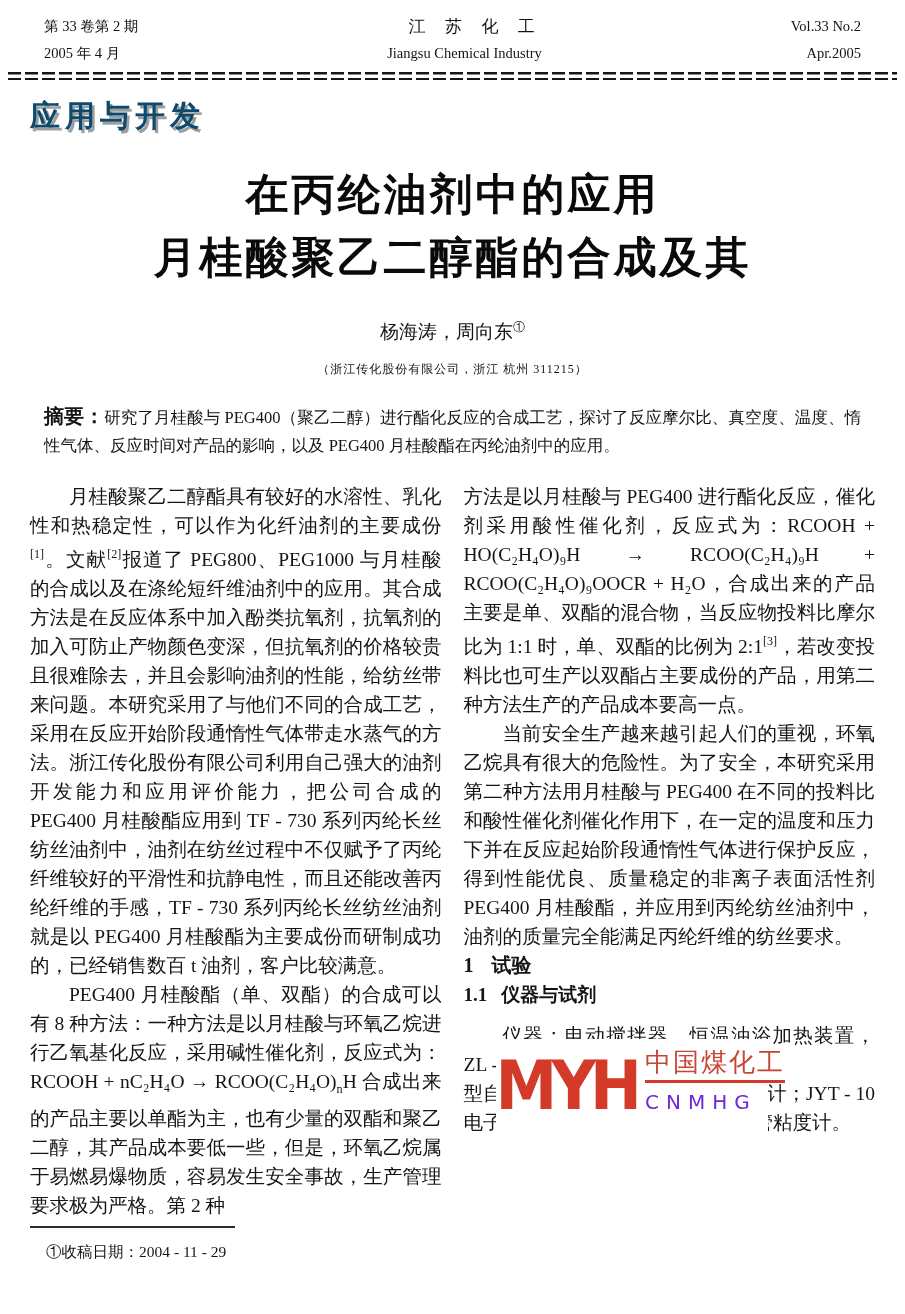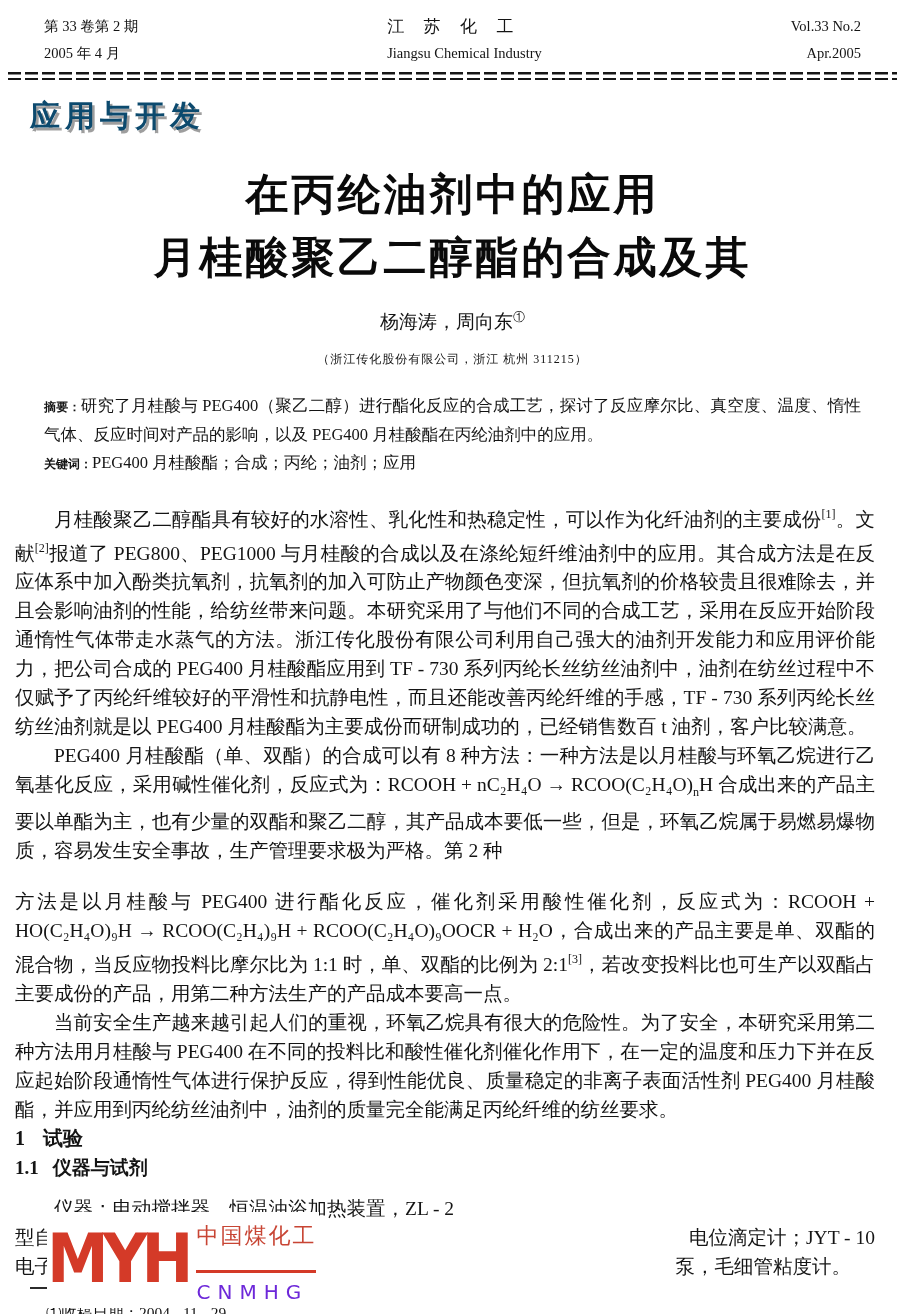--- a/index.html
+++ b/index.html
@@ -8,21 +8,21 @@
     width:905px;height:1314px;
     background:#ffffff;
     overflow:hidden;
     color:#141414;
     font-family:"Liberation Serif","DejaVu Serif",serif;
   }
   
   .hdr{display:flex;justify-content:space-between;align-items:flex-start;padding:13px 44px 0 44px;}
   .hdr-left,.hdr-right{font-size:14.5px;line-height:27px;}
   .hdr-right{text-align:right;}
-  .hdr-center{text-align:left;line-height:27px;}
+  .hdr-center{text-align:right;line-height:27px;}
   .hdr-center .cn{font-size:17px;letter-spacing:7px;font-family:"DejaVu Sans",sans-serif;}
   .hdr-center .en{font-size:14.5px;}
   .rule-double{
     margin:5px 8px 0 8px;height:8px;
     background:
       repeating-linear-gradient(90deg,#161616 0 13px,transparent 13px 17px) top/100% 2.5px no-repeat,
       repeating-linear-gradient(90deg,#161616 0 13px,transparent 13px 17px) bottom/100% 2.5px no-repeat;
   }
   
   .banner{
@@ -30,30 +30,30 @@
     font-family:"DejaVu Sans",sans-serif;
     font-weight:900;font-size:30px;letter-spacing:5px;
     color:#0c4a6e;text-shadow:2.5px 2.5px 0 rgba(0,0,0,.38);
   }
   
   .title{
     margin-top:26px;text-align:center;
     font-family:"DejaVu Sans",sans-serif;
     font-weight:700;font-size:43px;line-height:63px;letter-spacing:3px;color:#0a0a0a;
   }
-  .authors{margin-top:20px;text-align:center;font-size:19px;}
+  .authors{margin-top:30px;text-align:center;font-size:19px;}
   .authors sup{font-size:12px;}
   .affiliation{margin-top:16px;text-align:center;font-size:12px;letter-spacing:1px;}
   
   .meta{margin:24px 44px 0 44px;font-size:16.5px;line-height:28px;text-align:justify;}
-  .meta .lbl{font-weight:700;font-family:Liberation Serif, serif;font-size:12px;}
+  .meta .lbl{font-weight:700;font-family:Liberation Serif, serif;font-size:20px;}
   .clc .pair{margin-right:40px;white-space:nowrap;}
   .clc .pair:last-child{margin-right:0;}
   
-  .columns{display:flex;gap:22px;margin:22px 30px 0 15px;flex-direction:column;}
+  .columns{display:flex;gap:22px;margin:22px 30px 0 30px;}
   .col{flex:1;font-size:19.5px;line-height:29px;text-align:justify;}
   .col p{margin:0;}
   .p-indent{text-indent:2em;}
   .p-cont{text-indent:0;}
   sup{font-size:.62em;}
   sub{font-size:.62em;}
   .h-sec{margin:20px 0 0 0;font-family:"DejaVu Sans",sans-serif;font-weight:700;font-size:20px;text-indent:0;}
   .h-sec .num{font-family:"Liberation Serif",serif;margin-right:18px;}
   .h-sub{margin:26px 0 0 0;font-family:"DejaVu Sans",sans-serif;font-weight:700;font-size:19px;text-indent:0;}
   .h-sub .num{font-family:"Liberation Serif",serif;margin-right:14px;}
@@ -68,22 +68,22 @@
     background:#ffffff;display:flex;align-items:flex-start;z-index:2;
   }
   .wm-logo{
     font-family:"DejaVu Sans",sans-serif;font-weight:900;
     font-size:62px;line-height:86px;letter-spacing:-6px;
     color:#d43a28;transform:scaleY(1.1);transform-origin:top left;
     text-indent:0;
   }
   .wm-right{margin-left:9px;padding-top:9px;text-indent:0;}
   .wm-cn{
-    font-family:"DejaVu Sans",sans-serif;font-size:22px;color:#c84534;
-    letter-spacing:2px;padding-bottom:20px;border-bottom:3px solid #d43a28;white-space:nowrap;
+    font-family:"DejaVu Sans",sans-serif;font-size:26px;color:#c84534;
+    letter-spacing:2px;padding-bottom:3px;border-bottom:3px solid #d43a28;white-space:nowrap;
   }
   .wm-en{font-family:"DejaVu Sans",sans-serif;font-size:20px;color:#6d28d9;letter-spacing:7px;margin-top:5px;}
   
   .footnote{margin:6px 0 0 30px;font-size:15.5px;line-height:30px;}
   .fn-rule{width:205px;border-top:2px solid #2b2b2b;margin-bottom:9px;}
   .fn1{margin-left:16px;}
 </style>
 </head>
 <body>
 
@@ -110,21 +110,20 @@
   <div class="title">
     <div>在丙纶油剂中的应用</div>
     <div>月桂酸聚乙二醇酯的合成及其</div>
   </div>
 
   <div class="authors"><span>杨海涛，周向东</span><sup>①</sup></div>
   <div class="affiliation">（浙江传化股份有限公司，浙江 杭州 311215）</div>
 
   <div class="meta">
     <div><span class="lbl">摘要：</span><span>研究了月桂酸与 PEG400（聚乙二醇）进行酯化反应的合成工艺，探讨了反应摩尔比、真空度、温度、惰性气体、反应时间对产品的影响，以及 PEG400 月桂酸酯在丙纶油剂中的应用。</span></div>
-    <div><span class="lbl">关键词：</span><span>PEG400 月桂酸酯；合成；丙纶；油剂；应用</span></div>
   </div>
 
   <div class="columns">
     <div class="col">
       <p class="p-indent"><span>月桂酸聚乙二醇酯具有较好的水溶性、乳化性和热稳定性，可以作为化纤油剂的主要成份</span><sup>[1]</sup><span>。文献</span><sup>[2]</sup><span>报道了 PEG800、PEG1000 与月桂酸的合成以及在涤纶短纤维油剂中的应用。其合成方法是在反应体系中加入酚类抗氧剂，抗氧剂的加入可防止产物颜色变深，但抗氧剂的价格较贵且很难除去，并且会影响油剂的性能，给纺丝带来问题。本研究采用了与他们不同的合成工艺，采用在反应开始阶段通惰性气体带走水蒸气的方法。浙江传化股份有限公司利用自己强大的油剂开发能力和应用评价能力，把公司合成的 PEG400 月桂酸酯应用到 TF - 730 系列丙纶长丝纺丝油剂中，油剂在纺丝过程中不仅赋予了丙纶纤维较好的平滑性和抗静电性，而且还能改善丙纶纤维的手感，TF - 730 系列丙纶长丝纺丝油剂就是以 PEG400 月桂酸酯为主要成份而研制成功的，已经销售数百 t 油剂，客户比较满意。</span></p>
       <p class="p-indent"><span>PEG400 月桂酸酯（单、双酯）的合成可以有 8 种方法：一种方法是以月桂酸与环氧乙烷进行乙氧基化反应，采用碱性催化剂，反应式为：RCOOH + nC₂H₄O → RCOO(C₂H₄O)</span><sub>n</sub><span>H 合成出来的产品主要以单酯为主，也有少量的双酯和聚乙二醇，其产品成本要低一些，但是，环氧乙烷属于易燃易爆物质，容易发生安全事故，生产管理要求极为严格。第 2 种</span></p>
     </div>
     <div class="col">
       <p class="p-cont"><span>方法是以月桂酸与 PEG400 进行酯化反应，催化剂采用酸性催化剂，反应式为：RCOOH + HO(C₂H₄O)₉H → RCOO(C₂H₄)₉H + RCOO(C₂H₄O)₉OOCR + H₂O，合成出来的产品主要是单、双酯的混合物，当反应物投料比摩尔比为 1:1 时，单、双酯的比例为 2:1</span><sup>[3]</sup><span>，若改变投料比也可生产以双酯占主要成份的产品，用第二种方法生产的产品成本要高一点。</span></p>
       <p class="p-indent"><span>当前安全生产越来越引起人们的重视，环氧乙烷具有很大的危险性。为了安全，本研究采用第二种方法用月桂酸与 PEG400 在不同的投料比和酸性催化剂催化作用下，在一定的温度和压力下并在反应起始阶段通惰性气体进行保护反应，得到性能优良、质量稳定的非离子表面活性剂 PEG400 月桂酸酯，并应用到丙纶纺丝油剂中，油剂的质量完全能满足丙纶纤维的纺丝要求。</span></p>

